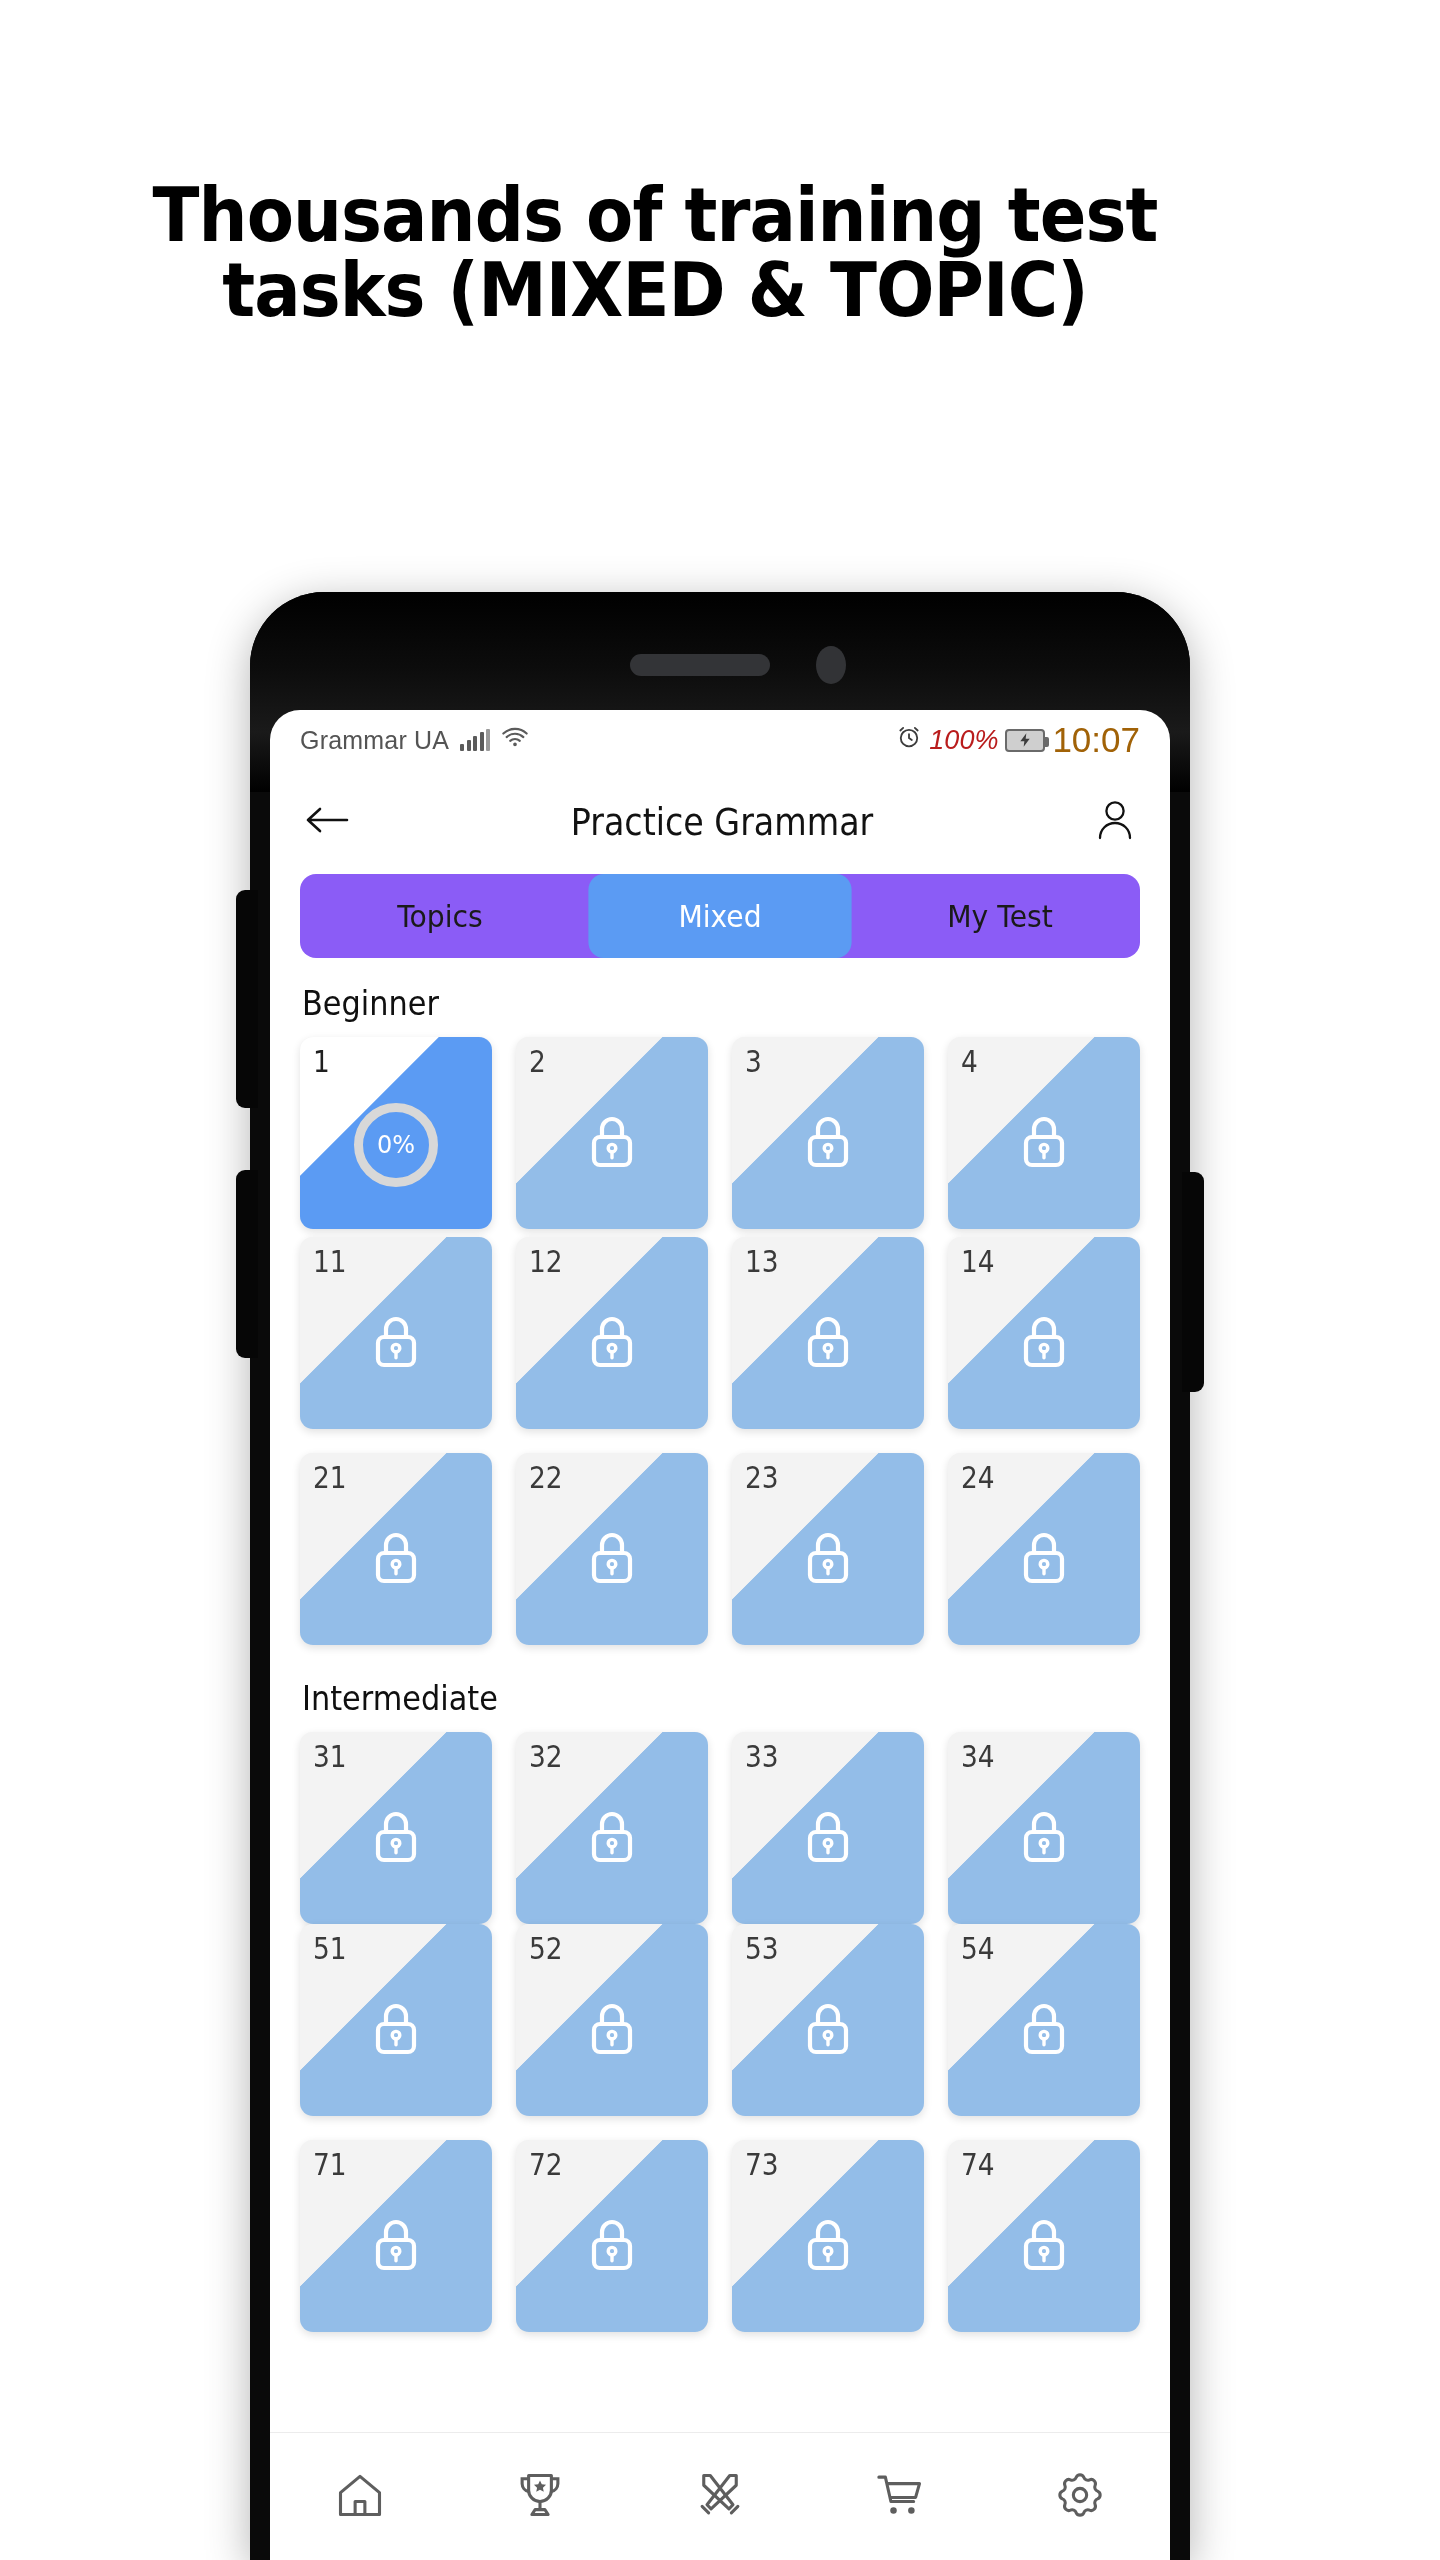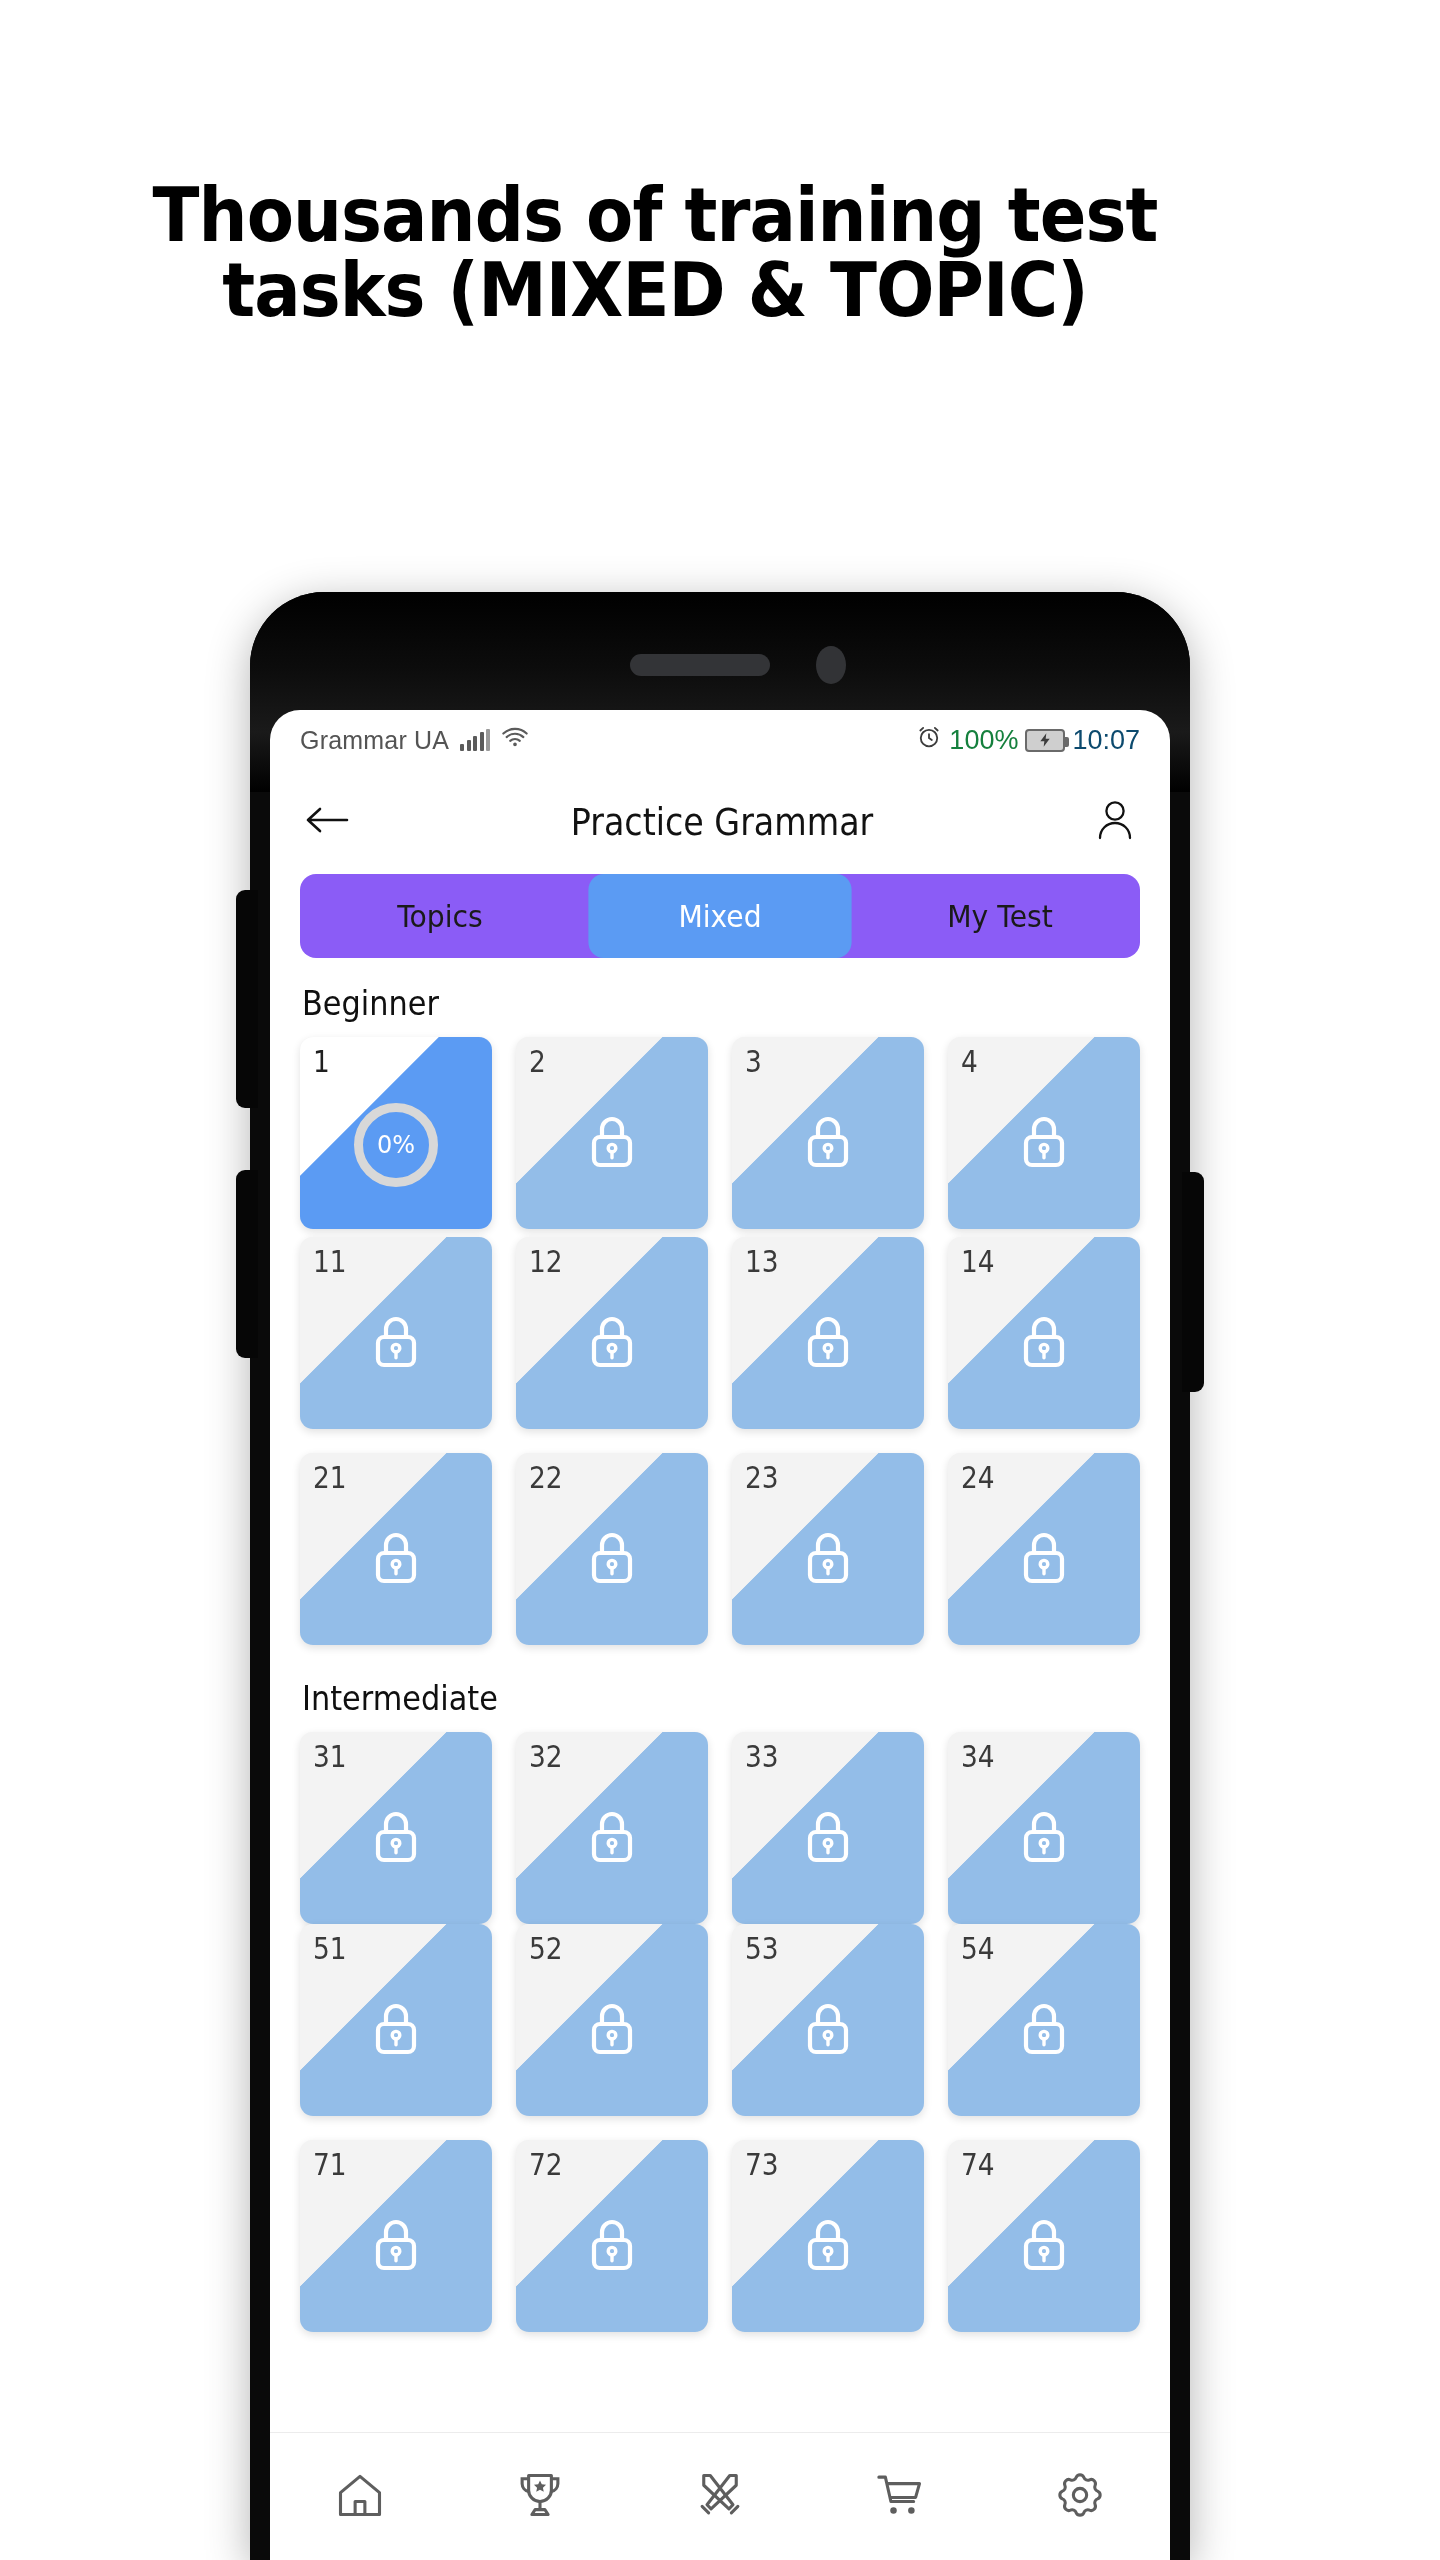--- a/index.html
+++ b/index.html
@@ -91,22 +91,22 @@
   .sb-left { display:flex; align-items:center; gap:11px; }
   .sb-right { margin-left:auto; display:flex; align-items:center; gap:7px; }
   .carrier { font-size:25px; color:#545454; letter-spacing:0.2px; }
   .bars { display:flex; align-items:flex-end; gap:2.5px; height:22px; }
   .bars i { width:4px; background:#5b5b5b; display:block; border-radius:1px; }
   .bars i:nth-child(1){height:7px;}
   .bars i:nth-child(2){height:11px;}
   .bars i:nth-child(3){height:15px;}
   .bars i:nth-child(4){height:19px;}
   .bars i:nth-child(5){height:22px; background:#9a9a9a;}
-  .battery-pct { font-size:27px; color:#15803d; }
-  .clock { font-size:27px; color:#0c4a6e; }
+  .battery-pct { font-size:27px; color:#b91c1c;font-style:italic; }
+  .clock { font-size:35px; color:#a16207; }
   .batt {
     width:40px; height:23px; border:2.5px solid #6a6a6a; border-radius:4px;
     position:relative; display:flex; align-items:center; justify-content:center;
     background:#cfcfcf;
   }
   .batt:after{
     content:""; position:absolute; right:-6px; top:6px;
     width:4px; height:10px; background:#6a6a6a; border-radius:0 2px 2px 0;
   }
 

